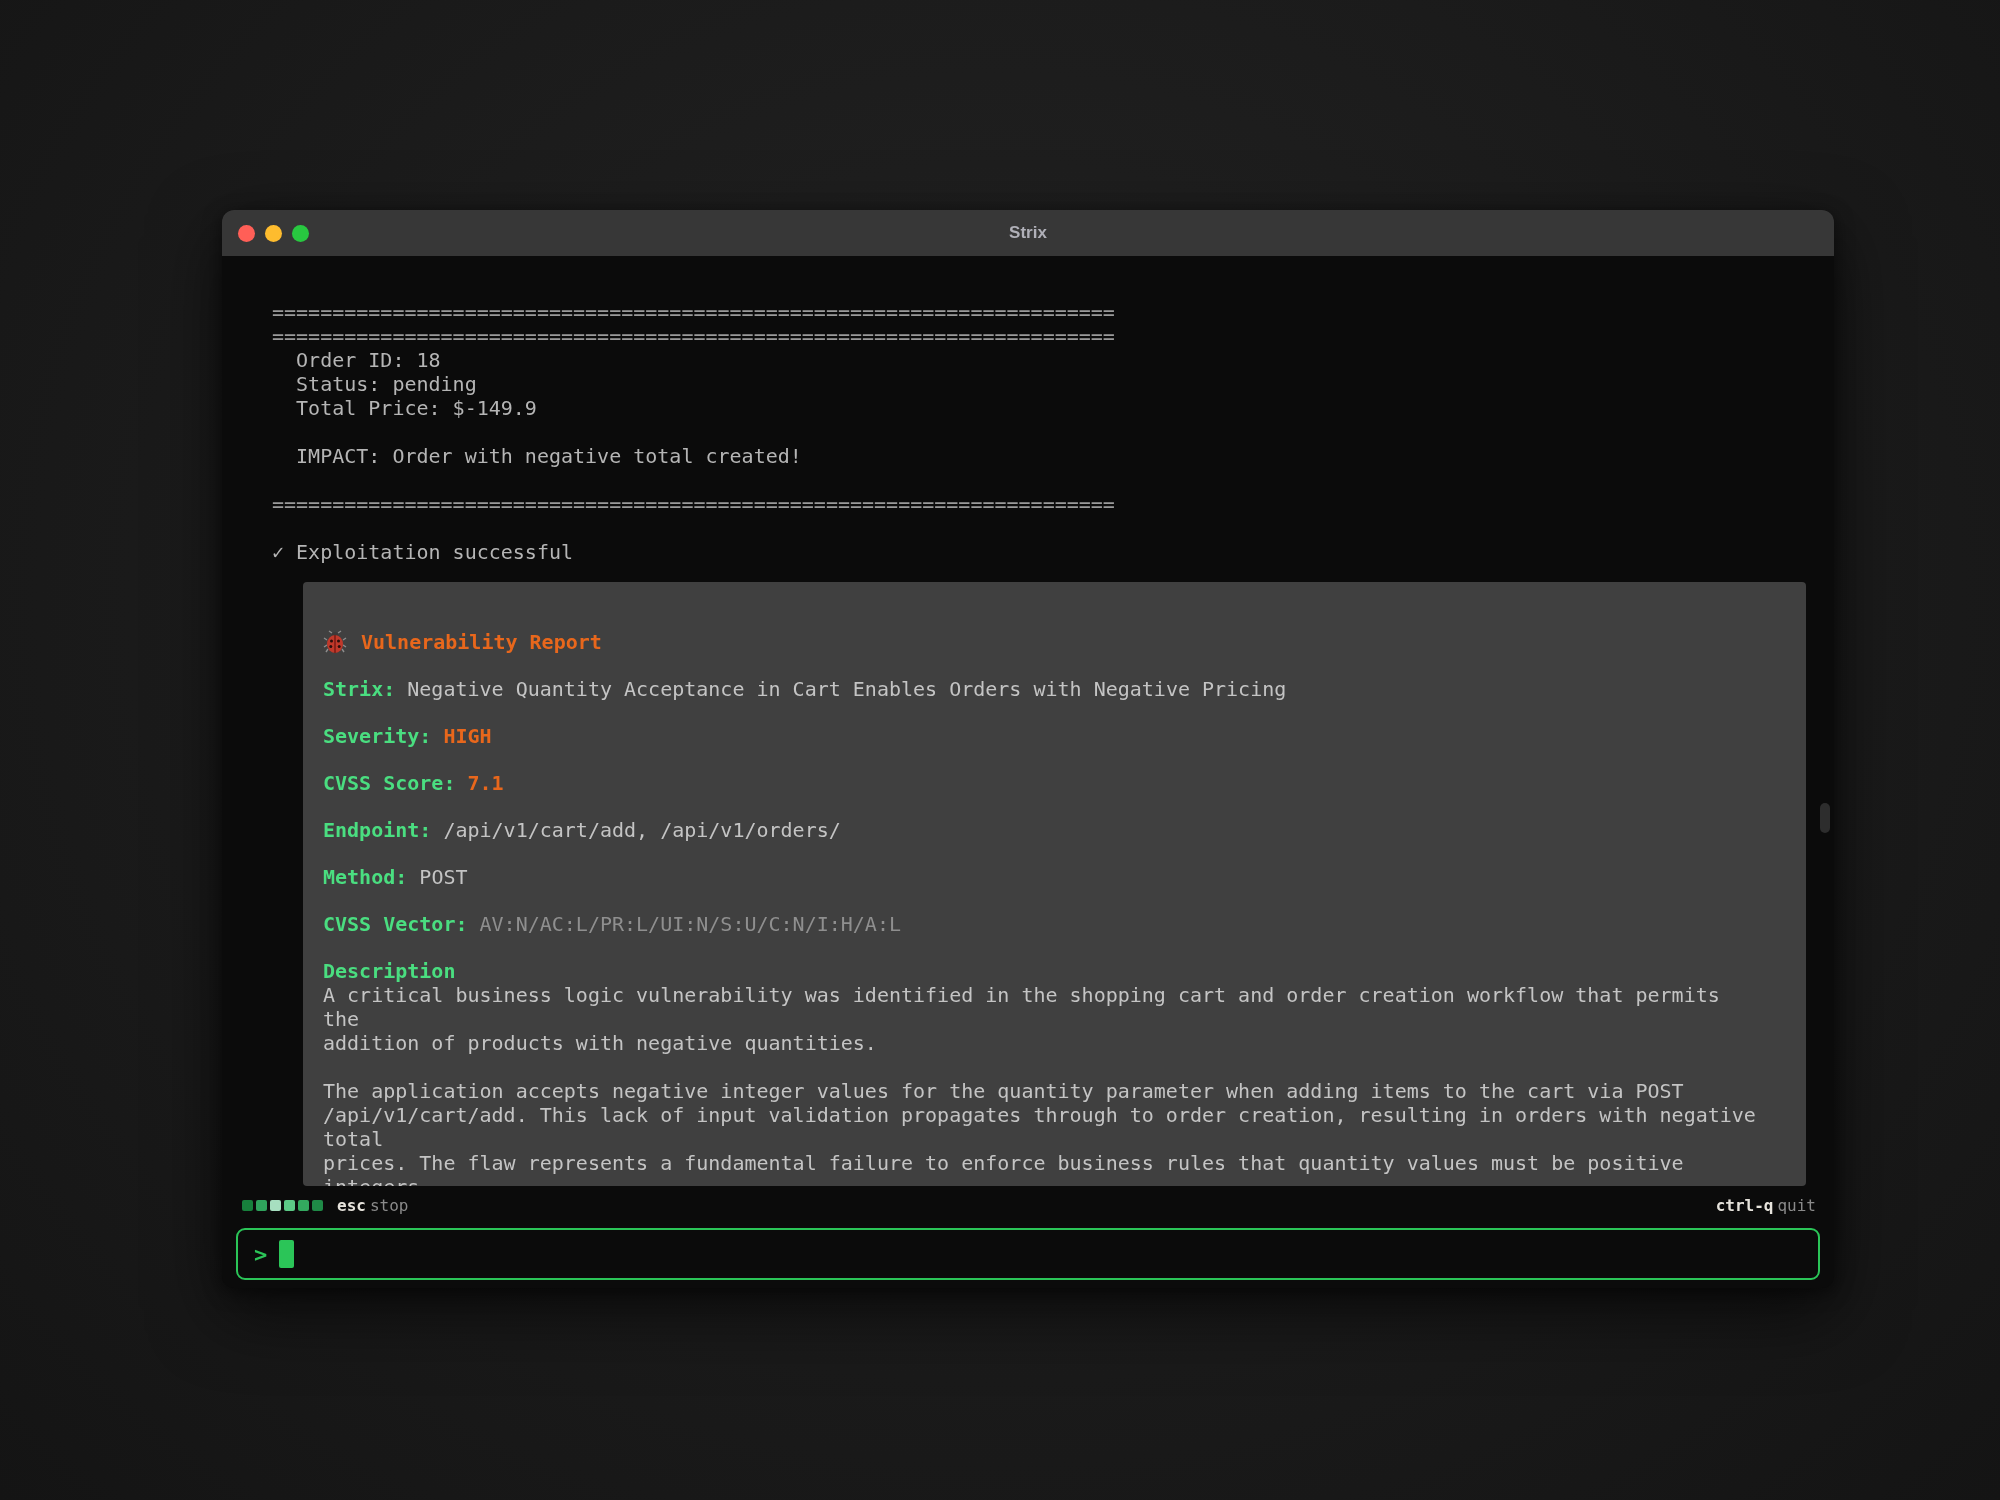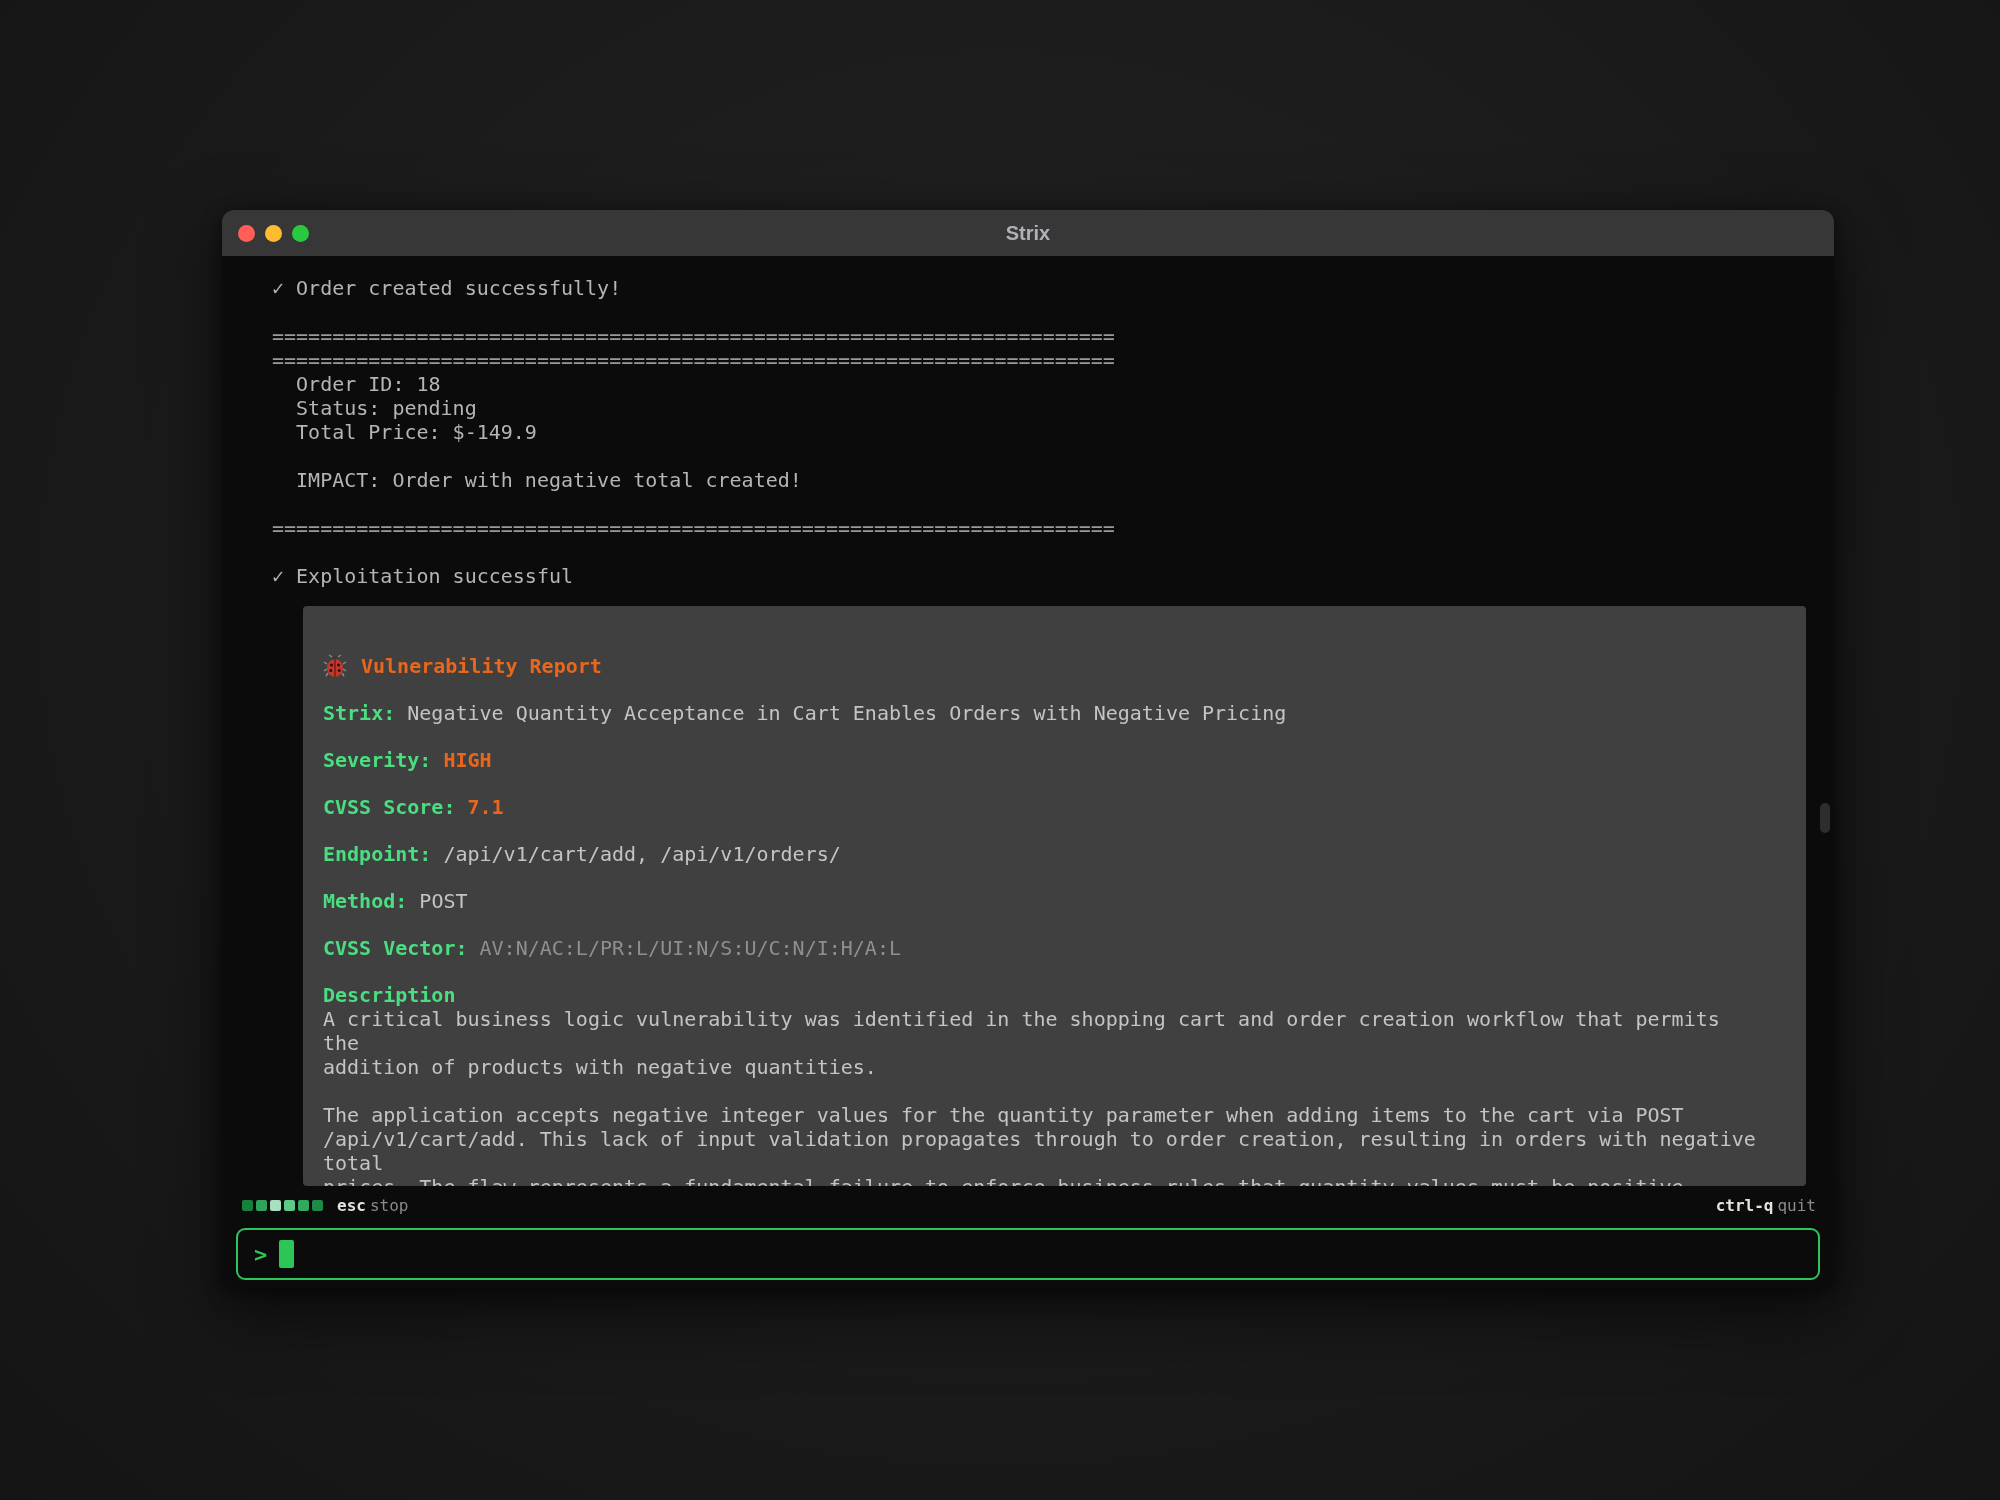--- a/index.html
+++ b/index.html
@@ -25,21 +25,21 @@
     display:flex; align-items:center; position:relative;
   }
   .traffic-lights { display:flex; gap:10px; margin-left:16px; }
   .traffic-light { width:17px; height:17px; border-radius:50%; }
   .tl-close { background:#ff5f57; }
   .tl-minimize { background:#febc2e; }
   .tl-zoom { background:#28c840; }
   .window-title {
     position:absolute; left:0; right:0; text-align:center;
     font-family:"Liberation Sans", sans-serif; font-weight:bold;
-    font-size:20px; color:#b0b0b8;
+    font-size:17px; color:#b0b0b8;
   }
 
   
   .content {
     flex:1 1 auto; min-height:0; overflow:hidden;
     padding:20px 0 0 50px;
     font-size:20px; line-height:24px; color:#b5b5b5;
     display:flex; flex-direction:column;
     position:relative;
   }
@@ -107,21 +107,20 @@
     <div class="traffic-lights">
       <div class="traffic-light tl-close"></div>
       <div class="traffic-light tl-minimize"></div>
       <div class="traffic-light tl-zoom"></div>
     </div>
     <div class="window-title">Strix</div>
   </div>
 
   <div class="content">
 
-    <div class="line">✓ Order created successfully!</div>
 
     <div class="line sep">======================================================================</div>
 
 
     <div class="line sep sep-tight">======================================================================</div>
 
     <div class="line indent">Order ID: 18</div>
     <div class="line indent">Status: pending</div>
     <div class="line indent">Total Price: $-149.9</div>
 

